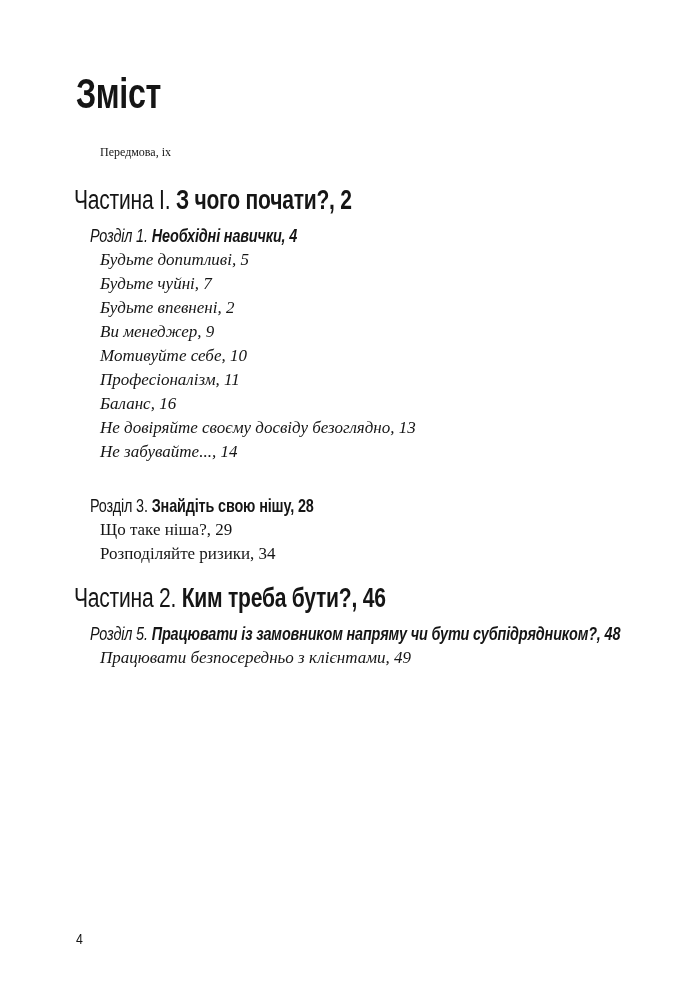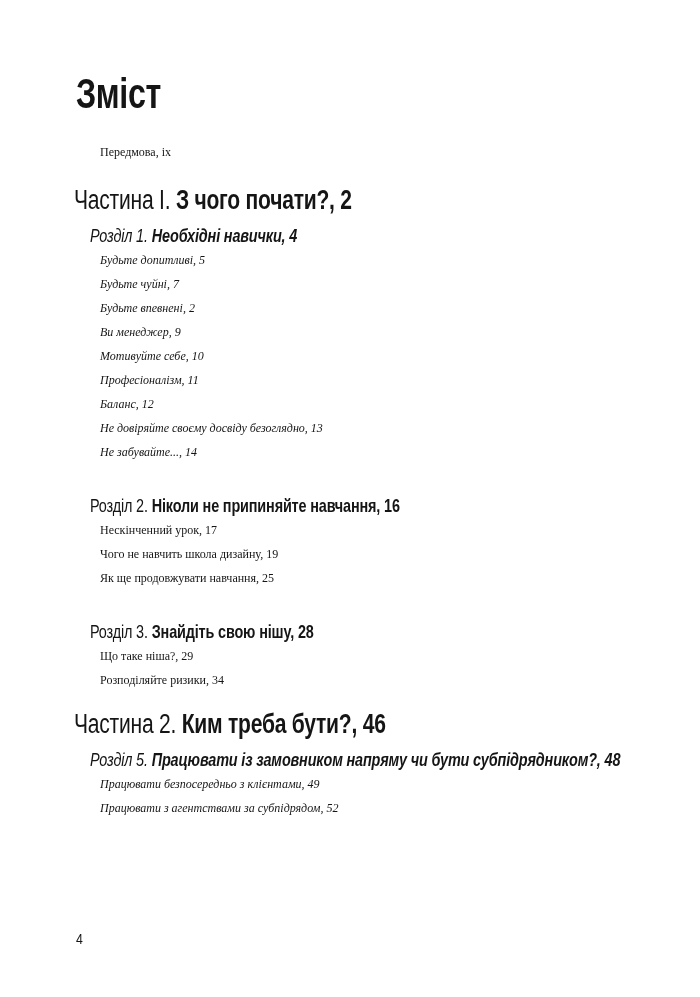--- a/index.html
+++ b/index.html
@@ -64,21 +64,21 @@
     transform-origin: 0 0;
     white-space: nowrap;
   }
   .chapter-title { font-weight: 700; }
 
   
   .entries {
     list-style: none;
     margin: 0 0 0 100px;
     padding: 0;
-    font-size: 12px;
+    font-size: 17px;
     line-height: 24px;
   }
 
   .page-number {
     position: absolute;
     left: 76px;
     top: 930px;
     font-family: "Liberation Sans", sans-serif;
     font-size: 15px;
     transform: scaleX(0.82);
@@ -105,37 +105,26 @@
         <span class="chapter-label">Розділ 1.</span>
         <span class="chapter-title">Необхідні навички, 4</span>
       </h3>
       <ul class="entries">
         <li>Будьте допитливі, 5</li>
         <li>Будьте чуйні, 7</li>
         <li>Будьте впевнені, 2</li>
         <li>Ви менеджер, 9</li>
         <li>Мотивуйте себе, 10</li>
         <li>Професіоналізм, 11</li>
-        <li>Баланс, 12</li>
+        <li>Баланс, 16</li>
         <li>Не довіряйте своєму досвіду безоглядно, 13</li>
         <li>Не забувайте..., 14</li>
       </ul>
     </section>
 
-    <section class="chapter">
-      <h3 class="chapter-heading">
-        <span class="chapter-label">Розділ 2.</span>
-        <span class="chapter-title">Ніколи не припиняйте навчання, 16</span>
-      </h3>
-      <ul class="entries">
-        <li>Нескінченний урок, 17</li>
-        <li>Чого не навчить школа дизайну, 19</li>
-        <li>Як ще продовжувати навчання, 25</li>
-      </ul>
-    </section>
 
     <section class="chapter">
       <h3 class="chapter-heading">
         <span class="chapter-label">Розділ 3.</span>
         <span class="chapter-title">Знайдіть свою нішу, 28</span>
       </h3>
       <ul class="entries">
         <li>Що таке ніша?, 29</li>
         <li>Розподіляйте ризики, 34</li>
       </ul>
@@ -149,20 +138,19 @@
       <span class="part-title">Ким треба бути?, 46</span>
     </h2>
 
     <section class="chapter">
       <h3 class="chapter-heading">
         <span class="chapter-label">Розділ 5.</span>
         <span class="chapter-title">Працювати із замовником напряму чи бути субпідрядником?, 48</span>
       </h3>
       <ul class="entries">
         <li>Працювати безпосередньо з клієнтами, 49</li>
-        <li>Працювати з агентствами за субпідрядом, 52</li>
       </ul>
     </section>
   </section>
 
   <div class="page-number">4</div>
 
 </div>
 
 </body></html>

